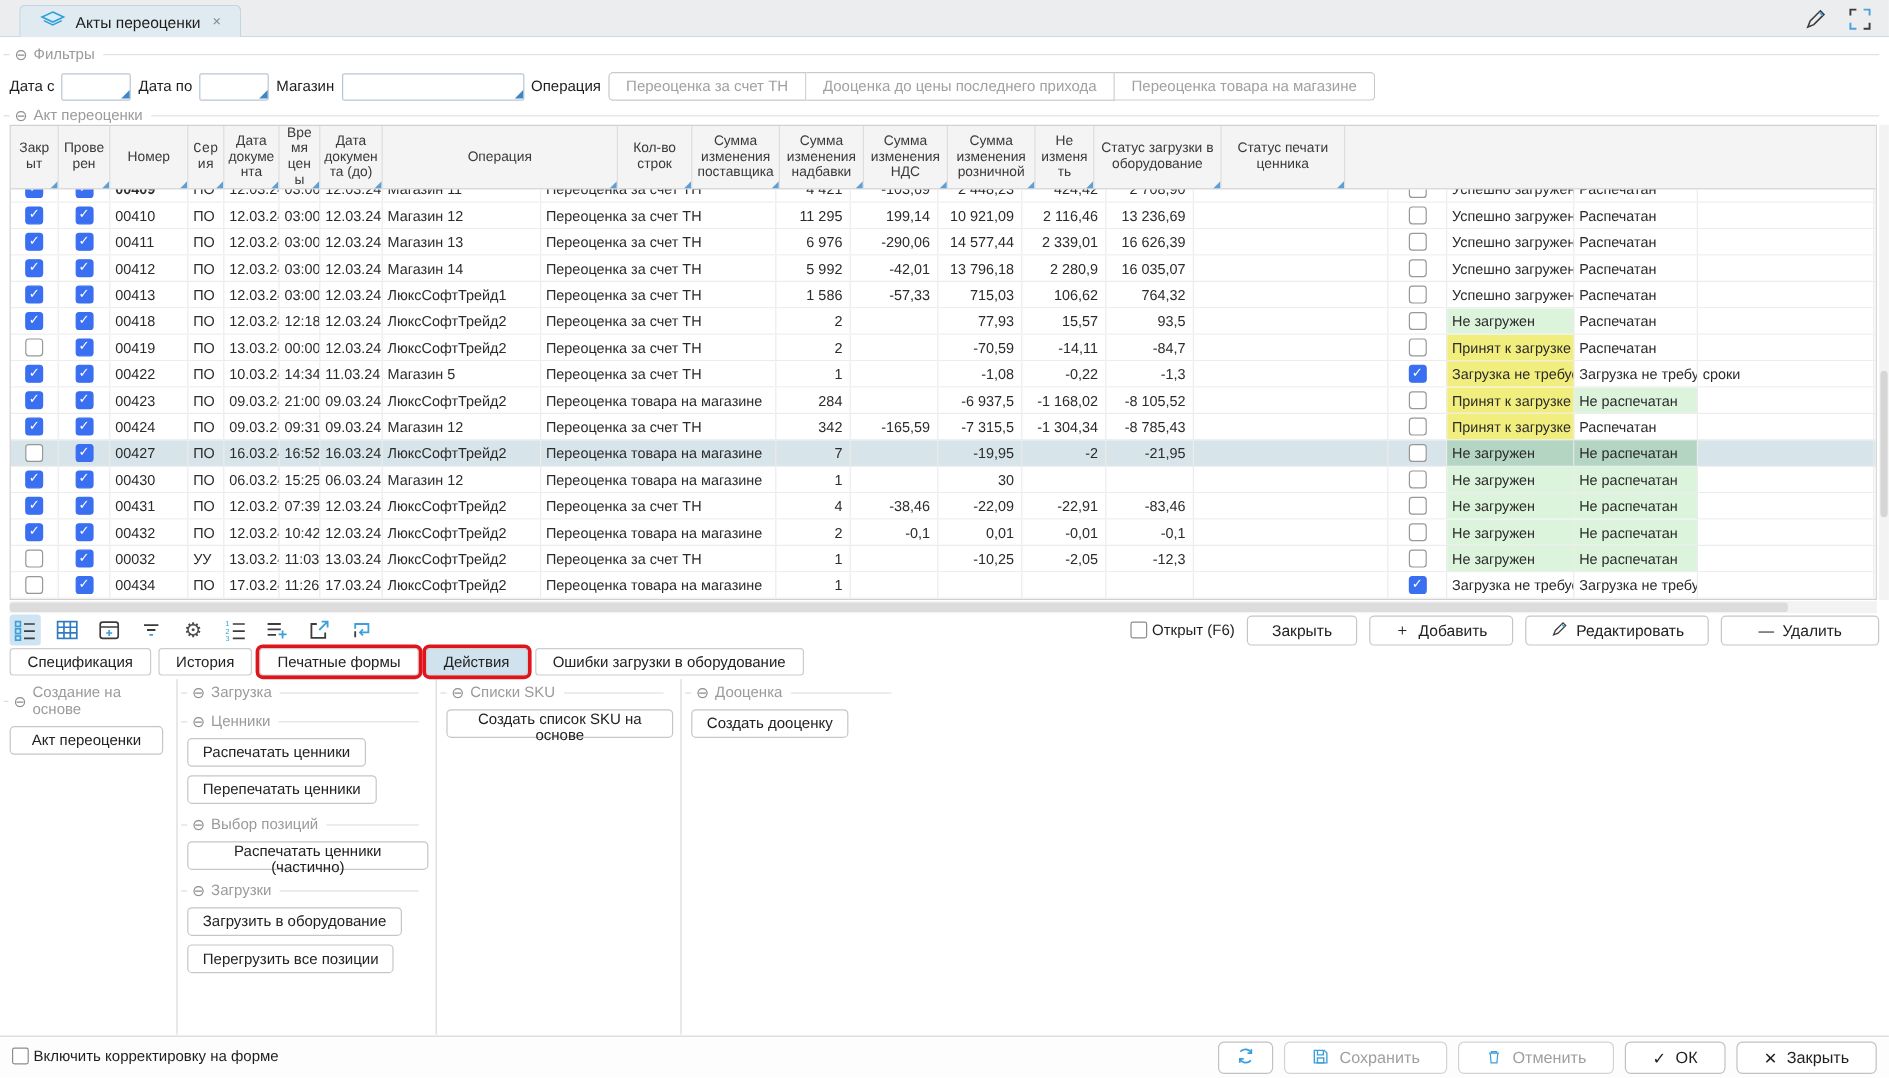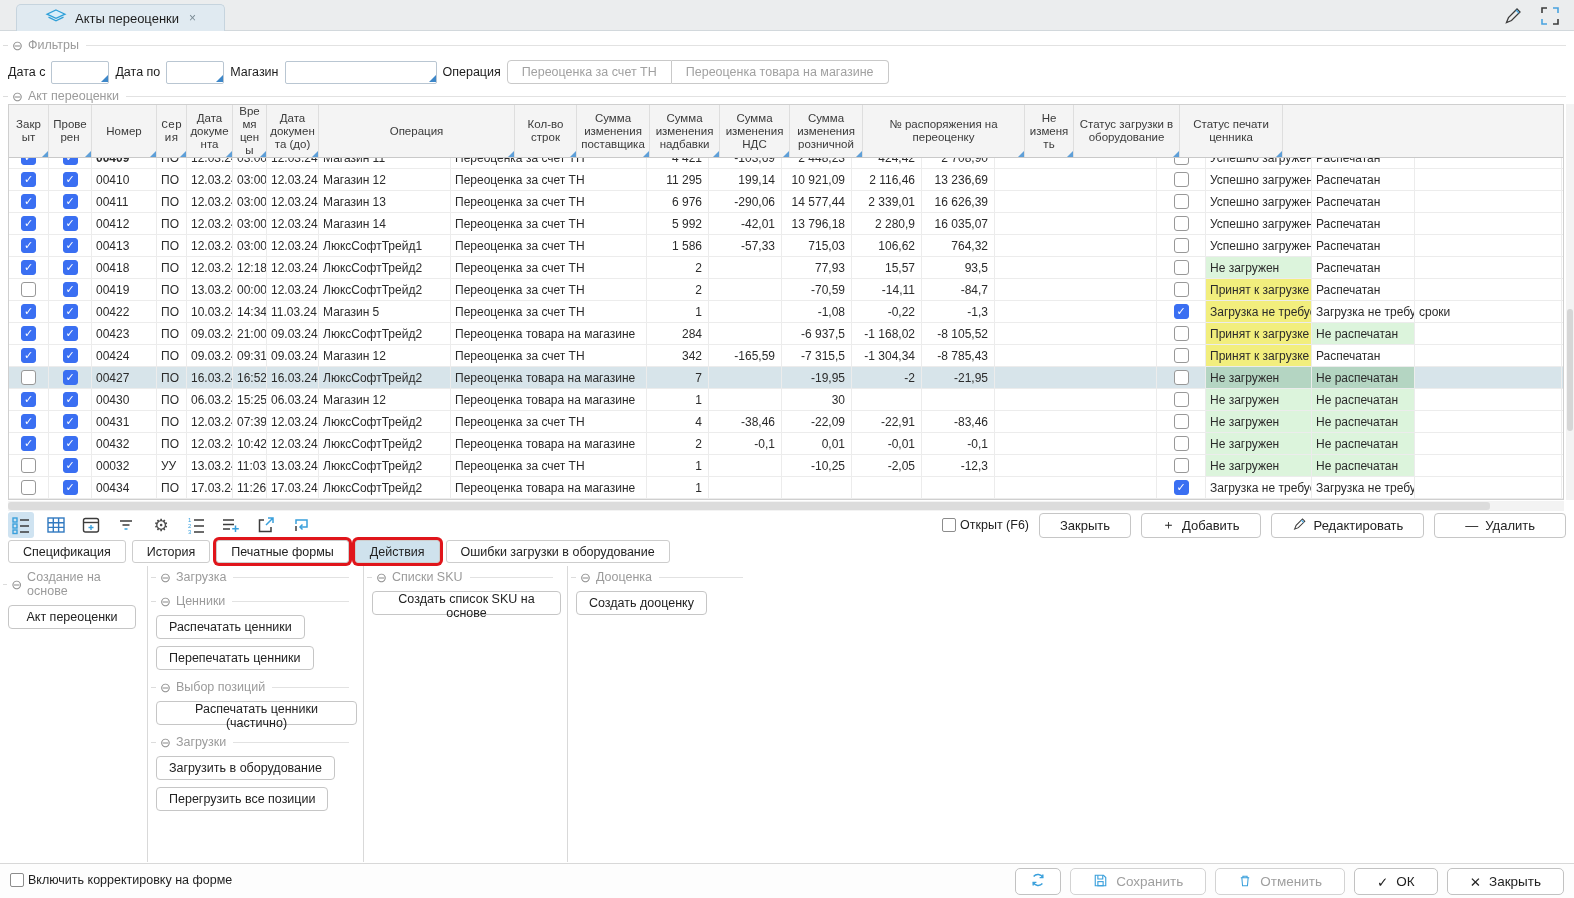--- a/index.html
+++ b/index.html
@@ -1,21 +1,21 @@
 <!DOCTYPE html>
 <html><head>
 <meta charset="utf-8">
 <style>
   * { margin:0; padding:0; box-sizing:border-box; }
   html,body { width:1574px; height:898px; }
   body { font-family:"Liberation Sans",sans-serif; font-size:12px; color:#2b2b2b; background:#fff; position:relative; overflow:hidden; }
 
   
   .tabbar { position:absolute; top:0; left:0; width:100%; height:31px; background:#ebedee; border-bottom:1px solid #d2d8dc; }
-  .wintab { position:absolute; left:16px; top:4px; height:27px; background:#e0eaf1; border:1px solid #c6d4de; border-bottom:none; border-radius:5px 5px 0 0; display:flex; align-items:center; gap:8px; padding:0 28px; font-size:13px; color:#1d1d1d; }
+  .wintab { position:absolute; left:16px; top:4px; height:27px; background:#e0eaf1; border:1px solid #c6d4de; border-bottom:none; border-radius:5px 5px 0 0; display:flex; align-items:center; gap:8px; padding:0 16px; font-size:13px; color:#1d1d1d; }
   .wintab .x { color:#7a8a94; font-size:12px; margin-left:2px; cursor:pointer; }
   .topicons { position:absolute; right:14px; top:5px; display:flex; gap:16px; align-items:center; }
   .topicons svg { display:block; }
 
   
   .ghead { display:flex; align-items:center; color:#9b9b9b; font-size:12.5px; }
   .ghead .pre { width:5px; border-top:1px solid #dcdcdc; margin-right:4px; }
   .ghead .om { font-size:13px; color:#8f8f8f; margin-right:5px; line-height:1; }
   .ghead .gline { flex:1; border-top:1px solid #e2e2e2; margin-left:7px; margin-right:8px; }
 
@@ -130,20 +130,21 @@
   <div class="frow">
     <span>Дата с</span>
     <span class="inpwrap w58"><input value="" style=""></span>
     <span>Дата по</span>
     <span class="inpwrap w58"><input value="" style=""></span>
     <span>Магазин</span>
     <span class="inpwrap w150"><input value="" style=""></span>
     <span>Операция</span>
     <span class="opgroup">
       <span class="opbtn">Переоценка за счет ТН</span>
+      <span class="opbtn">Дооценка до цены последнего прихода</span>
       <span class="opbtn">Переоценка товара на магазине</span>
     </span>
   </div>
 </div>
 
 <div class="ghead actshead">
   <span class="pre"></span>
   <span class="om">⊖</span>
   <span>Акт переоценки</span>
   <span class="gline"></span>
@@ -157,21 +158,20 @@
       <div class="th" style="width: 30px; font-family: Liberation Mono, monospace;">Серия</div>
       <div class="th" style="width: 46px;">Дата документа</div>
       <div class="th" style="width: 34px;">Время цены</div>
       <div class="th" style="width: 52px;">Дата документа (до)</div>
       <div class="th" style="width: 196px;">Операция</div>
       <div class="th" style="width: 62px;">Кол-во строк</div>
       <div class="th" style="width: 73px;">Сумма изменения поставщика</div>
       <div class="th" style="width: 70px;">Сумма изменения надбавки</div>
       <div class="th" style="width: 70px;">Сумма изменения НДС</div>
       <div class="th" style="width: 73px;">Сумма изменения розничной</div>
-      <div class="th" style="width: 162px;">№ распоряжения на переоценку</div>
       <div class="th" style="width: 49px;">Не изменять</div>
       <div class="th" style="width: 106px;">Статус загрузки в оборудование</div>
       <div class="th" style="width: 103px;">Статус печати ценника</div>
     </div>
   <div class="tbody">
       <div class="tr">
         <div class="td c" style="width: 40px;">
           <span class="cb on">✓</span>
         </div>
         <div class="td c" style="width: 43px;">

